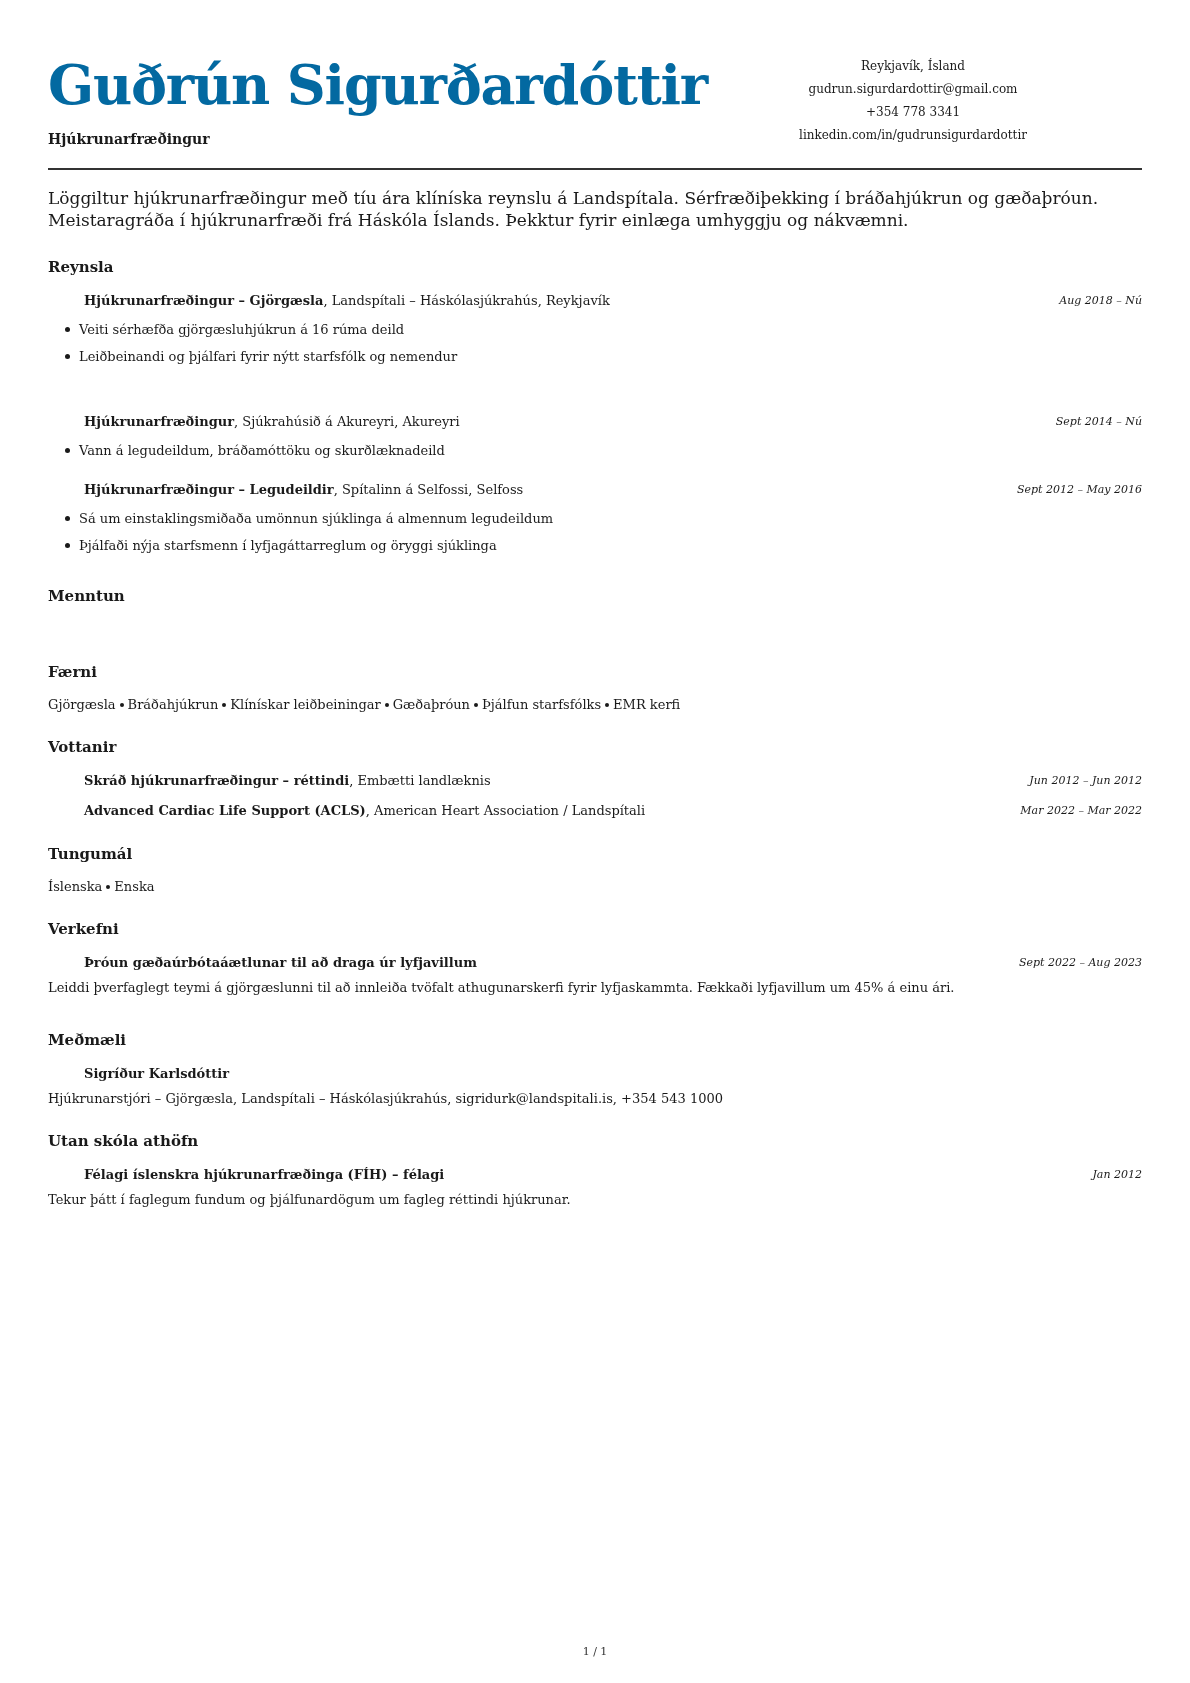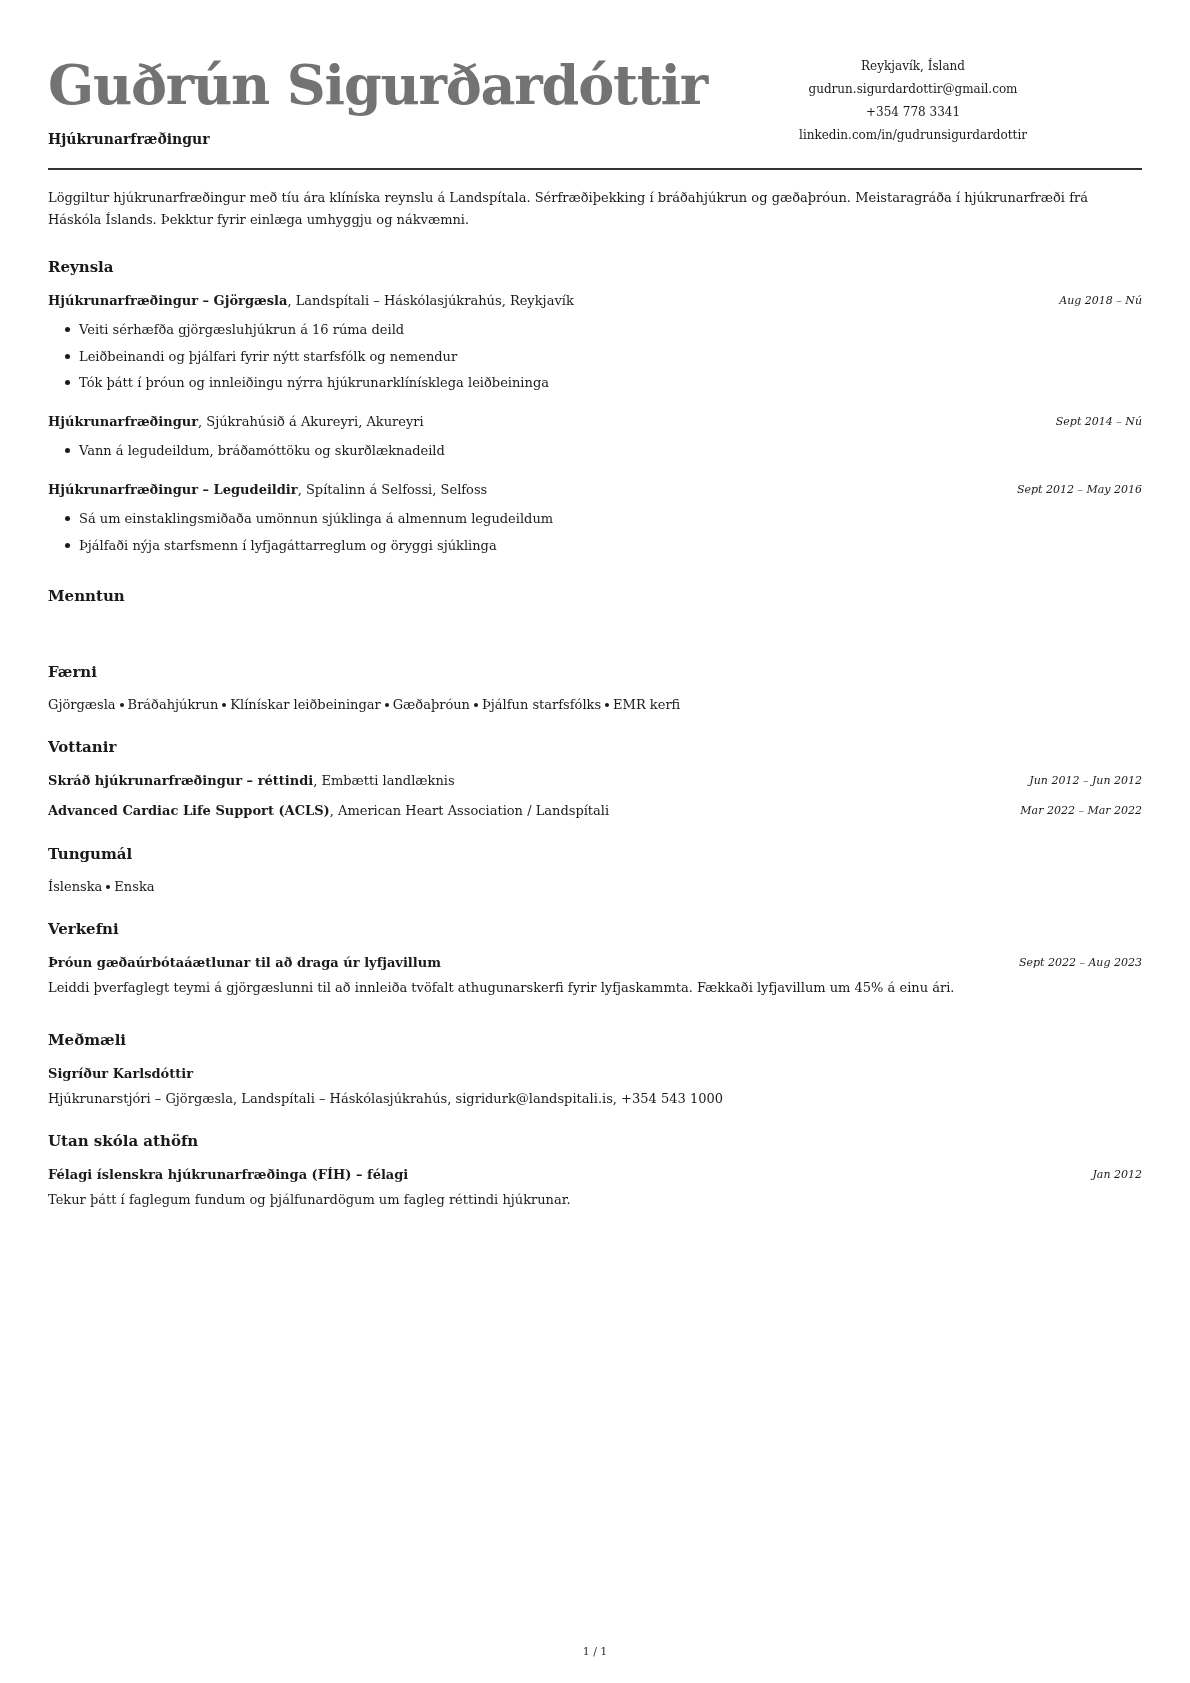--- a/index.html
+++ b/index.html
@@ -6,38 +6,38 @@
   body {
     width: 1190px; height: 1683px; position: relative; overflow: hidden;
     font-family: "DejaVu Serif", "Liberation Serif", serif;
     color: #1a1a1a;
   }
   .page { position: absolute; left: 48px; top: 0; width: 1094px; }
   .header { position: relative; height: 170px; }
   .name {
     position: absolute; left: 0; top: 50px;
     font-family: "DejaVu Serif", serif; font-weight: bold;
-    font-size: 54px; letter-spacing: -1.2px; line-height: 70px; color: #737373;
+    font-size: 54px; letter-spacing: -1.2px; line-height: 70px; color: #0369a1;
   }
   .role {
     position: absolute; left: 0; top: 129px;
     font-weight: bold; font-size: 14px; line-height: 20px;
   }
   .contact {
     position: absolute; right: 115px; top: 55px; text-align: center;
     font-size: 12px; line-height: 23px;
   }
   .contact div { white-space: nowrap; }
   .rule { position: absolute; left: 0; top: 168px; width: 1094px; height: 0; border-top: 2px solid #333; }
 
-  .summary { position: absolute; left: 0; top: 187px; width: 1094px; font-size: 13px; line-height: 22px; }
+  .summary { position: absolute; left: 0; top: 187px; width: 1094px; font-size: 17px; line-height: 22px; }
 
   .section-title { position: absolute; left: 0; font-weight: bold; font-size: 15px; line-height: 20px; }
   .row { position: absolute; left: 0; width: 1094px; font-size: 13px; line-height: 20px; }
-  .row .lhs { white-space: nowrap; }
+  .row .lhs { white-space: nowrap; margin-left: 36px; }
   .row .lhs b { font-weight: bold; }
   .date {
     position: absolute; right: 0; top: 0; font-style: italic; font-size: 11px; line-height: 20px; white-space: nowrap; text-align: center;
   }
   .bullet { position: absolute; left: 17px; font-size: 13px; line-height: 20px; white-space: nowrap; }
   .bullet::before { content: ""; display: inline-block; width: 5px; height: 5px; border-radius: 50%; background: #1a1a1a; margin-right: 9px; vertical-align: middle; position: relative; top: -1px; }
   .plain { position: absolute; left: 0; font-size: 13px; line-height: 20px; white-space: nowrap; }
   .dot { display: inline-block; width: 4px; height: 4px; border-radius: 50%; background: #1a1a1a; margin: 0 4px; vertical-align: middle; position: relative; top: -1px; }
   .footer { position: absolute; left: 0; width: 1190px; top: 1645px; text-align: center; font-size: 11px; color: #333; }
 </style>
@@ -61,21 +61,20 @@
   <div class="summary">Löggiltur hjúkrunarfræðingur með tíu ára klíníska reynslu á Landspítala. Sérfræðiþekking í bráðahjúkrun og gæðaþróun. Meistaragráða í hjúkrunarfræði frá Háskóla Íslands. Þekktur fyrir einlæga umhyggju og nákvæmni.</div>
 
   <div class="section-title" style="top:257px">Reynsla</div>
 
   <div class="row" style="top:291px">
     <span class="lhs"><b>Hjúkrunarfræðingur – Gjörgæsla</b><span>, Landspítali – Háskólasjúkrahús, Reykjavík</span></span>
     <span class="date">Aug 2018 – Nú</span>
   </div>
   <div class="bullet" style="top:320px">Veiti sérhæfða gjörgæsluhjúkrun á 16 rúma deild</div>
   <div class="bullet" style="top:347px">Leiðbeinandi og þjálfari fyrir nýtt starfsfólk og nemendur</div>
-  <div class="bullet" style="top:373px">Tók þátt í þróun og innleiðingu nýrra hjúkrunarklínísklega leiðbeininga</div>
 
   <div class="row" style="top:412px">
     <span class="lhs"><b>Hjúkrunarfræðingur</b><span>, Sjúkrahúsið á Akureyri, Akureyri</span></span>
     <span class="date">Sept 2014 – Nú</span>
   </div>
   <div class="bullet" style="top:441px">Vann á legudeildum, bráðamóttöku og skurðlæknadeild</div>
 
   <div class="row" style="top:480px">
     <span class="lhs"><b>Hjúkrunarfræðingur – Legudeildir</b><span>, Spítalinn á Selfossi, Selfoss</span></span>
     <span class="date">Sept 2012 – May 2016</span>

